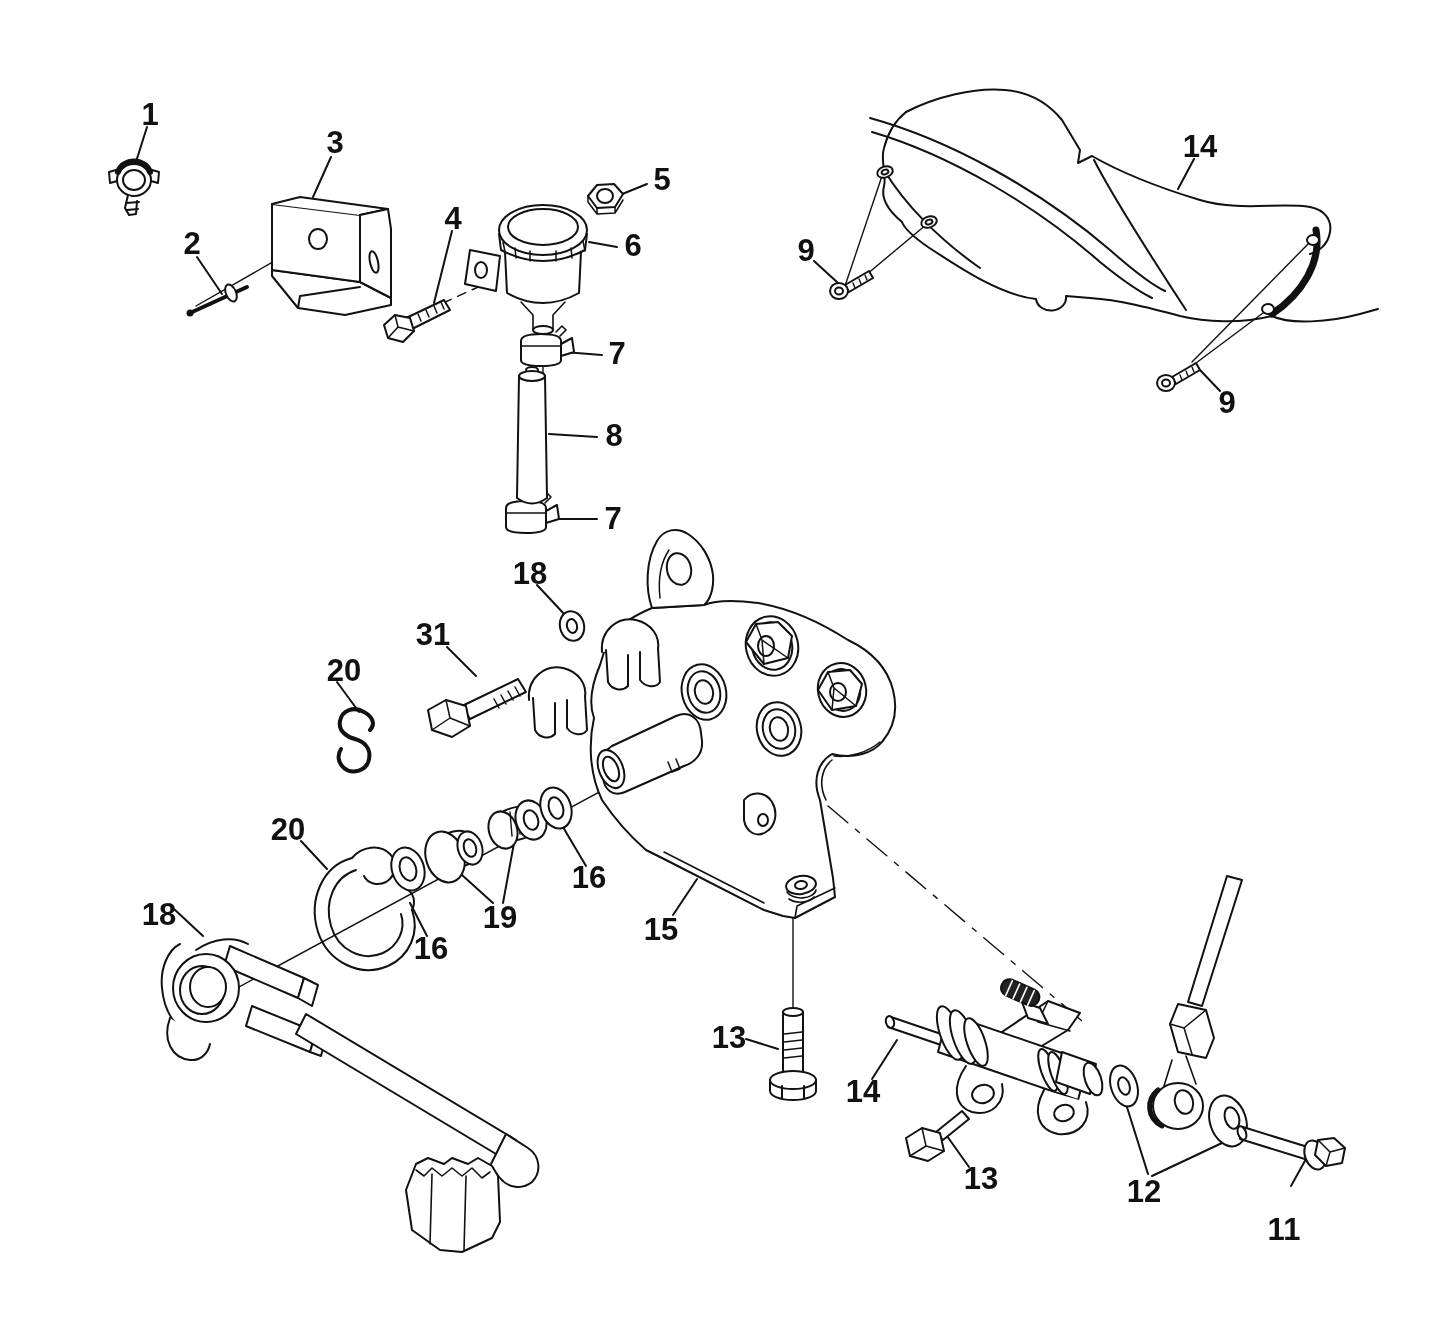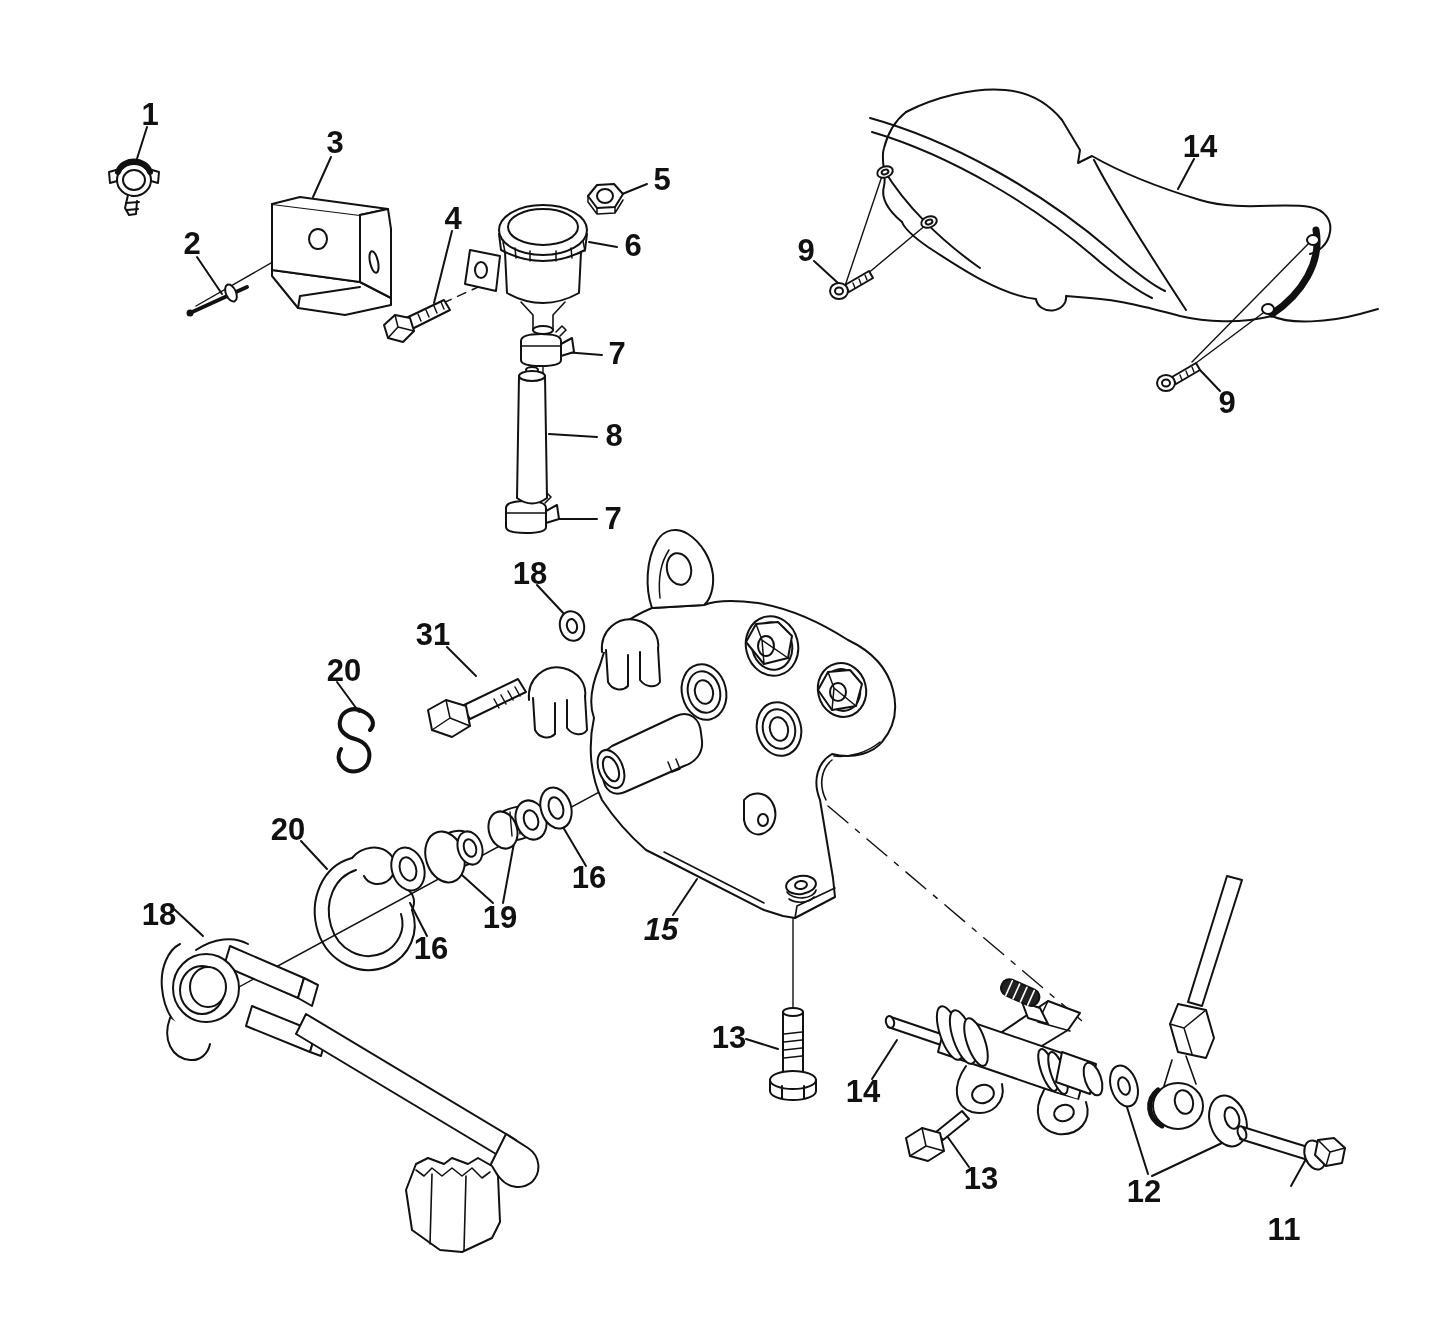--- a/index.html
+++ b/index.html
@@ -350,20 +350,20 @@
   <span class="callout" style="left: 1200px; top: 146px;">14</span>
   <span class="callout" style="left: 1227px; top: 402px;">9</span>
   <span class="callout" style="left: 530px; top: 573px;">18</span>
   <span class="callout" style="left: 433px; top: 634px;">31</span>
   <span class="callout" style="left: 344px; top: 670px;">20</span>
   <span class="callout" style="left: 288px; top: 829px;">20</span>
   <span class="callout" style="left: 159px; top: 898px; margin-top: 16px;">18</span>
   <span class="callout" style="left: 431px; top: 948px;">16</span>
   <span class="callout" style="left: 500px; top: 917px;">19</span>
   <span class="callout" style="left: 589px; top: 877px;">16</span>
-  <span class="callout" style="left: 661px; top: 929px; font-style: italic;">15</span>
+  <span class="callout" style="left: 661px; top: 929px;">15</span>
   <span class="callout" style="left: 729px; top: 1037px;">13</span>
   <span class="callout" style="left: 863px; top: 1091px;">14</span>
   <span class="callout" style="left: 981px; top: 1178px;">13</span>
   <span class="callout" style="left: 1144px; top: 1191px; text-align: center;">12</span>
   <span class="callout" style="left: 1284px; top: 1201px; margin-top: 28px;">11</span>
 
 </div>
 
 </body></html>

